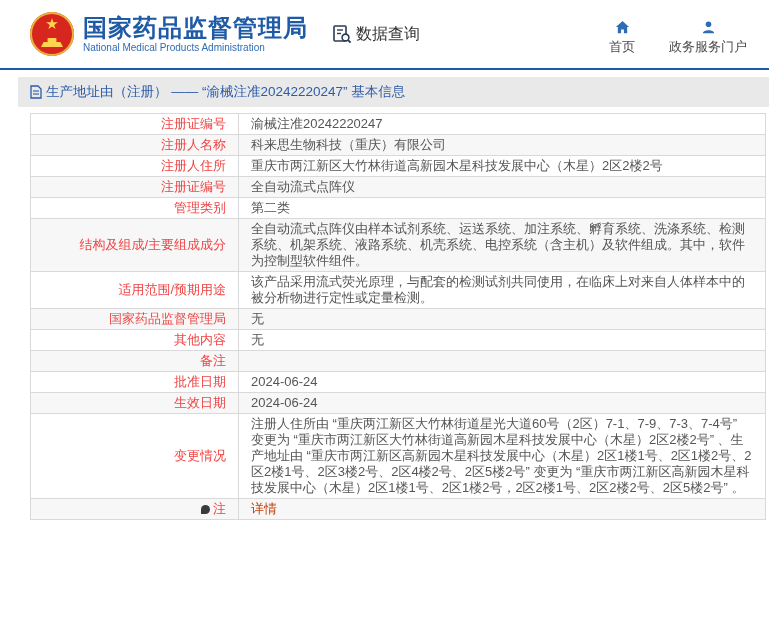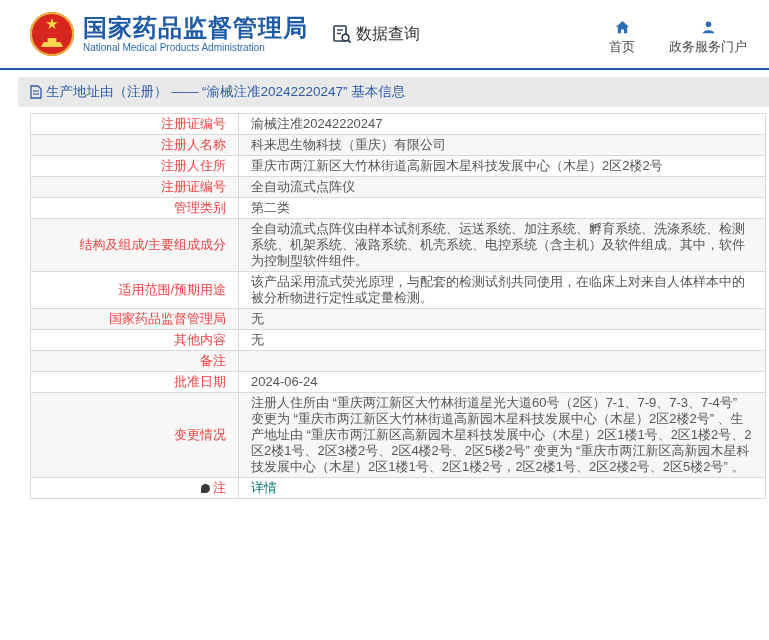--- a/index.html
+++ b/index.html
@@ -136,21 +136,21 @@
     white-space: nowrap;
   }
   table.info-table td {
     color: #555555;
     padding: 2px 12px;
     line-height: 16px;
     vertical-align: middle;
     text-align: left;
   }
   table.info-table a {
-    color: #0f766e;
+    color: #c2410c;
     text-decoration: none;
   }
   .balloon-icon {
     display: inline-block;
     width: 9px;
     height: 9px;
     background: #3a3a3a;
     border-radius: 50% 50% 50% 0;
     margin-right: 3px;
     vertical-align: -1px;
@@ -249,20 +249,24 @@
         </tr>
         <tr>
           <th>备注</th>
           <td></td>
         </tr>
         <tr>
           <th>批准日期</th>
           <td>2024-06-24</td>
         </tr>
         <tr>
+          <th>生效日期</th>
+          <td>2024-06-24</td>
+        </tr>
+        <tr>
           <th>变更情况</th>
           <td>注册人住所由 “重庆两江新区大竹林街道星光大道60号（2区）7-1、7-9、7-3、7-4号” 变更为 “重庆市两江新区大竹林街道高新园木星科技发展中心（木星）2区2楼2号” 、生产地址由 “重庆市两江新区高新园木星科技发展中心（木星）2区1楼1号、2区1楼2号、2区2楼1号、2区3楼2号、2区4楼2号、2区5楼2号” 变更为 “重庆市两江新区高新园木星科技发展中心（木星）2区1楼1号、2区1楼2号，2区2楼1号、2区2楼2号、2区5楼2号” 。</td>
         </tr>
         <tr>
           <th><span class="balloon-icon"></span>注</th>
           <td><a href="#">详情</a></td>
         </tr>
       </tbody>
   </table>
 </div>

